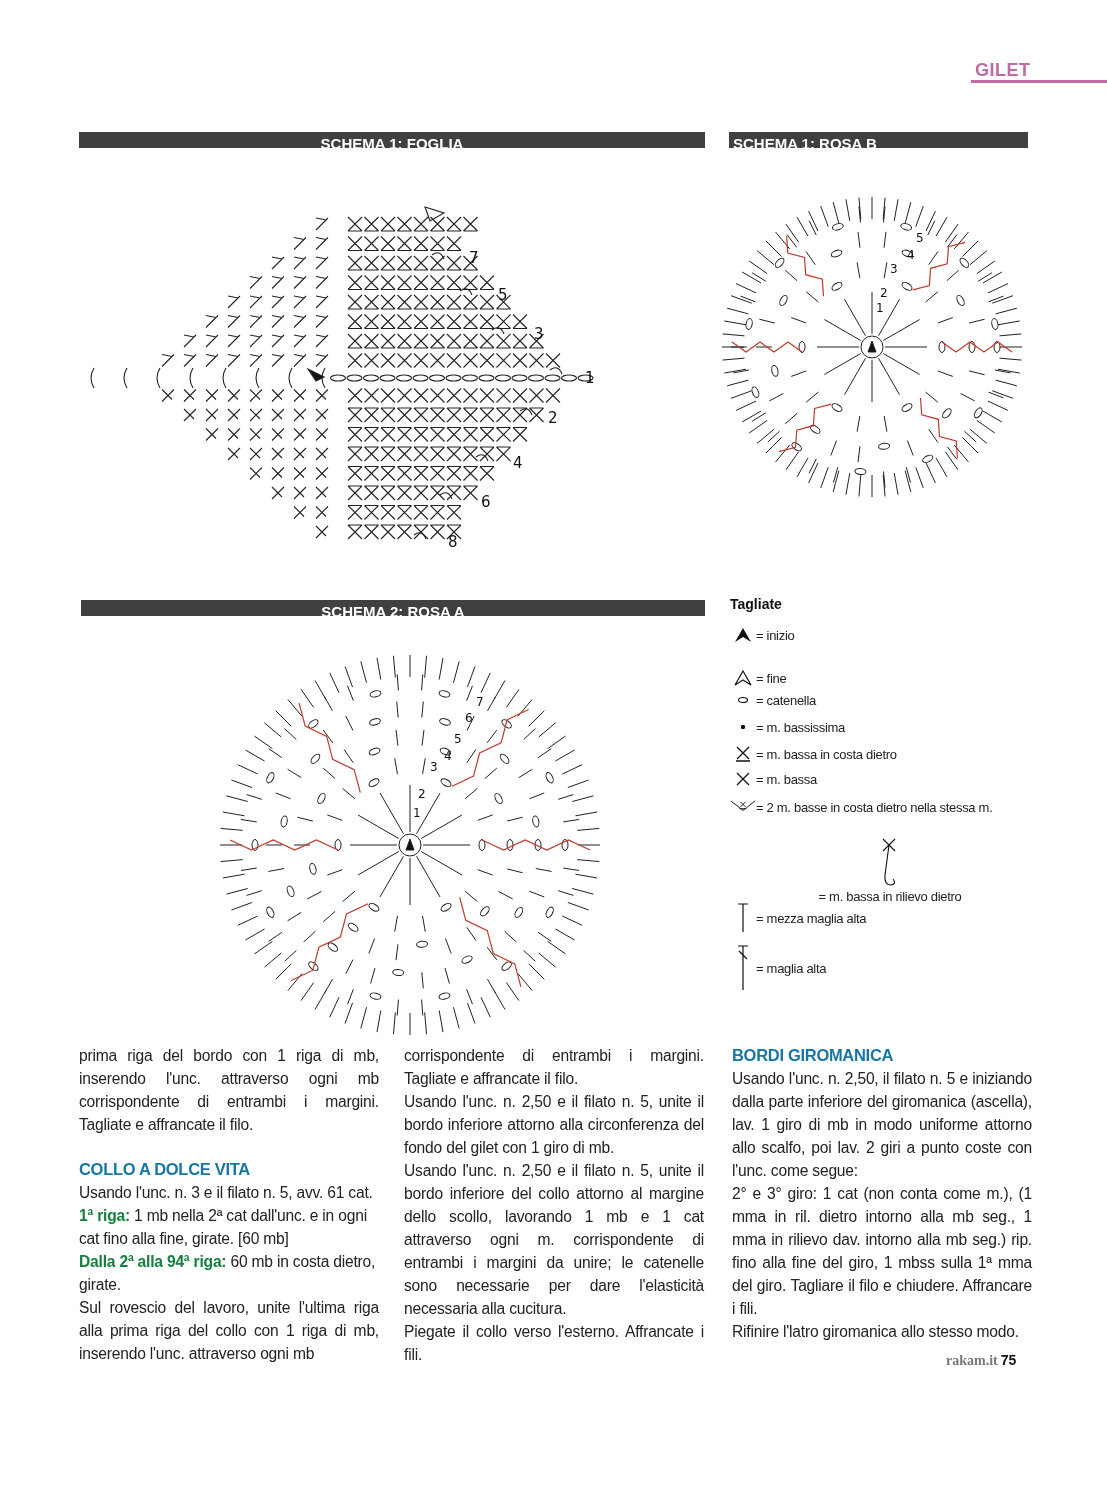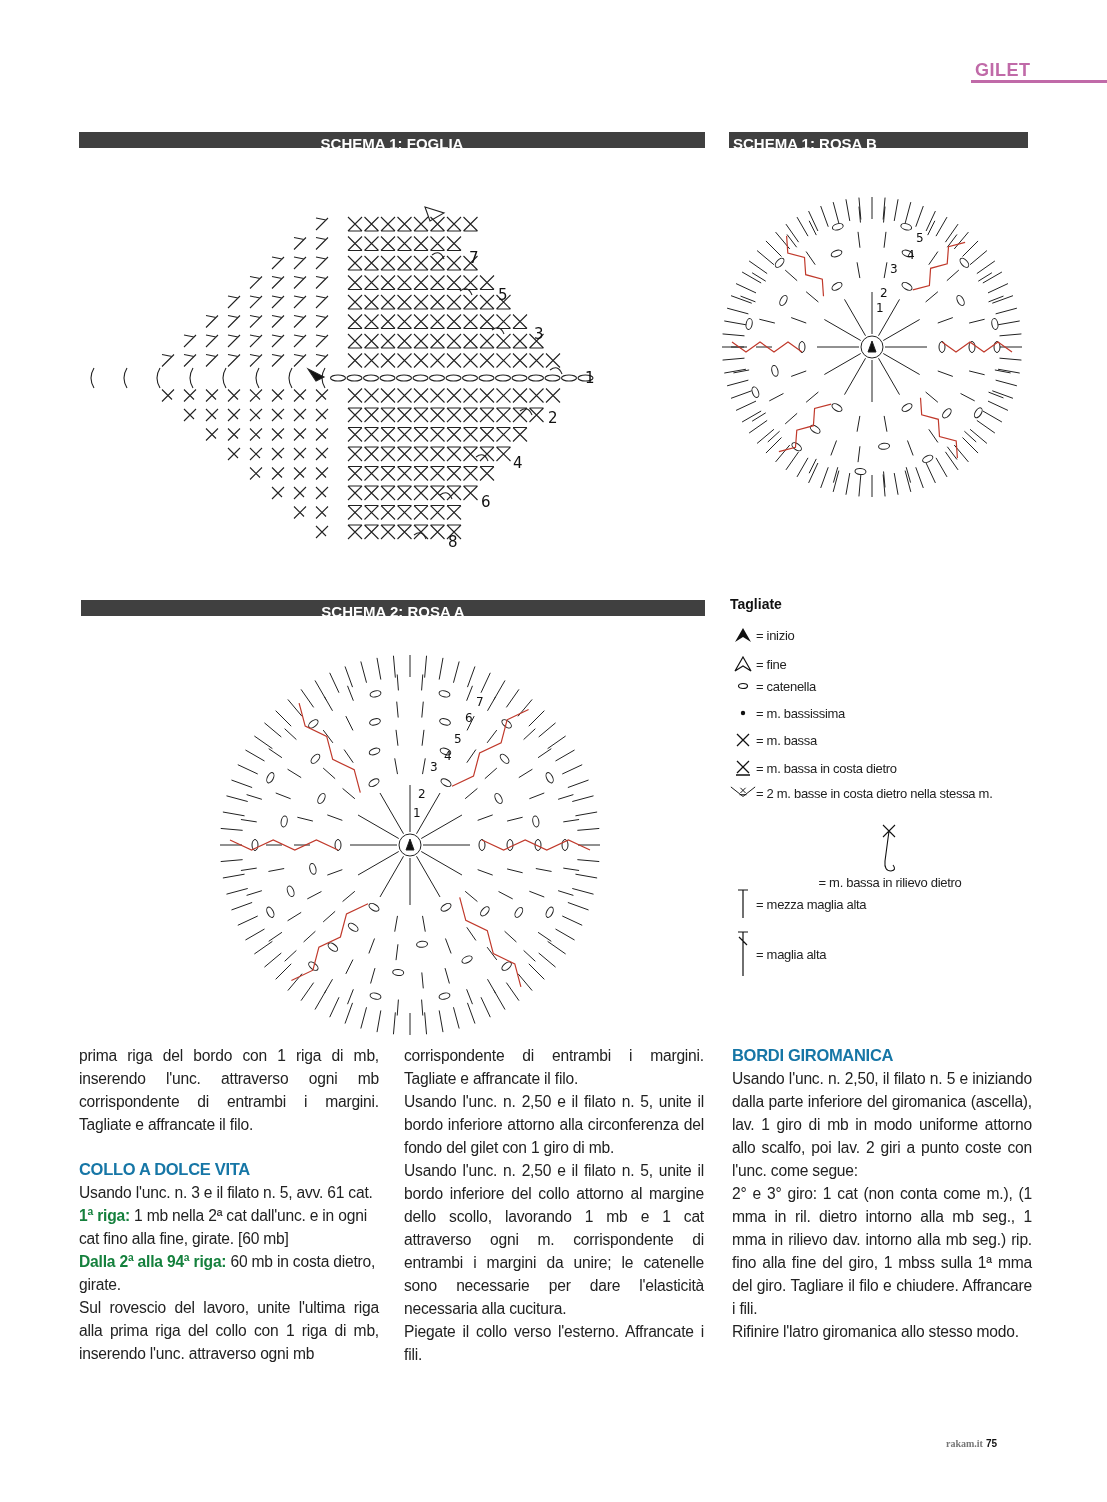--- a/index.html
+++ b/index.html
@@ -21,21 +21,21 @@
   .legend-row { position: relative; display: flex; align-items: center; font-size: 13px; color: #222; letter-spacing: -0.3px; }
   .legend-row .sym { width: 26px; display: flex; justify-content: center; align-items: center; }
   .legend-row .lbl { margin-left: 0px; }
 
   .text-col { position: absolute; top: 1044px; width: 300px; font-size: 15.6px; line-height: 23px; color: #222; letter-spacing: -0.2px; }
   .text-col p { margin: 0; }
   .text-col .heading { color: #1676a6; font-weight: bold; font-size: 16.5px; margin-top: 22px; letter-spacing: -0.3px; }
   .text-col .heading.first { margin-top: 0; }
   .text-col b { color: #15803d; }
 
-  .folio { position: absolute; left: 946px; top: 1438px; font-size: 10px; }
+  .folio { position: absolute; left: 946px; top: 1352px; font-size: 14px; }
   .folio .site { font-family: "Liberation Serif", serif; color: #777; font-weight: bold; }
   .folio .num { font-weight: bold; color: #111; margin-left: 3px; }
 </style>
 </head>
 <body>
 
 <div class="section-tag">GILET</div>
 <div class="section-rule"></div>
 
 <div class="banner center" style="left:79px; top:132px; width:626px;">SCHEMA 1: FOGLIA</div>
@@ -732,21 +732,21 @@
       <text x="234" y="103">5</text>
       <text x="245" y="82">6</text>
       <text x="256" y="66">7</text>
     </g>
   </svg>
 </div>
 
 <div class="legend">
   <div class="legend-title">Tagliate</div>
 
-  <div class="legend-row" style="height:22px; margin-bottom:4px;">
+  <div class="legend-row" style="height:22px; margin-bottom:18px;">
     <span class="sym">
       <svg width="18" height="16" viewBox="0 0 18 16">
           <path d="M9 1 L17 15 L9 10 L1 15 Z" fill="#111"></path>
         </svg>
     </span>
     <span class="lbl">= inizio</span>
   </div>
   <div class="legend-row" style="height:22px; margin-bottom:3px;align-items:flex-end;">
     <span class="sym">
       <svg width="18" height="16" viewBox="0 0 18 16">
@@ -764,35 +764,35 @@
     <span class="lbl">= catenella</span>
   </div>
   <div class="legend-row" style="height:22px; margin-bottom:5px;">
     <span class="sym">
       <svg width="10" height="10" viewBox="0 0 10 10">
           <circle cx="5" cy="5" r="2.2" fill="#111"></circle>
         </svg>
     </span>
     <span class="lbl">= m. bassissima</span>
   </div>
+  <div class="legend-row" style="height:22px; margin-bottom:3px;">
+    <span class="sym">
+      <svg width="16" height="16" viewBox="0 0 16 16">
+          <path d="M2 1 L14 13 M14 1 L2 13 M1 15 L15 15" stroke="#111" stroke-width="1.3"></path>
+        </svg>
+    </span>
+    <span class="lbl">= m. bassa in costa dietro</span>
+  </div>
   <div class="legend-row" style="height:22px; margin-bottom:6px;">
     <span class="sym">
       <svg width="16" height="16" viewBox="0 0 16 16">
           <path d="M2 2 L14 14 M14 2 L2 14" stroke="#111" stroke-width="1.3"></path>
         </svg>
     </span>
     <span class="lbl">= m. bassa</span>
-  </div>
-  <div class="legend-row" style="height:22px; margin-bottom:3px;">
-    <span class="sym">
-      <svg width="16" height="16" viewBox="0 0 16 16">
-          <path d="M2 1 L14 13 M14 1 L2 13 M1 15 L15 15" stroke="#111" stroke-width="1.3"></path>
-        </svg>
-    </span>
-    <span class="lbl">= m. bassa in costa dietro</span>
   </div>
   <div class="legend-row" style="height:22px; margin-bottom:19px;">
     <span class="sym">
       <svg width="30" height="18" viewBox="0 0 30 18">
           <path d="M1 2 L15 13 L29 2 M12 3 L18 9 M18 3 L12 9 M11 11 L19 11" stroke="#111" stroke-width="1.1" fill="none"></path>
         </svg>
     </span>
     <span class="lbl">= 2 m. basse in costa dietro nella stessa m.</span>
   </div>
   <div class="legend-row" style="height:52px; margin-bottom:14px;flex-direction:column;">

